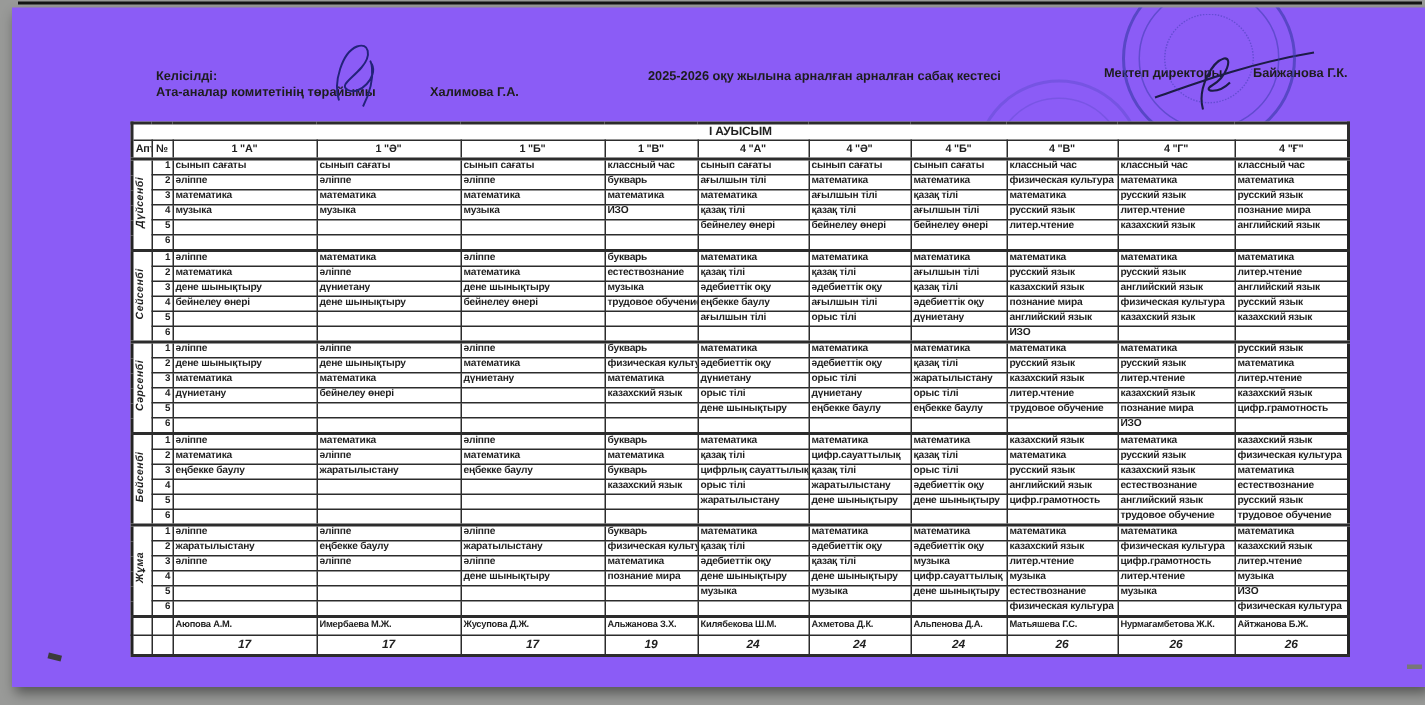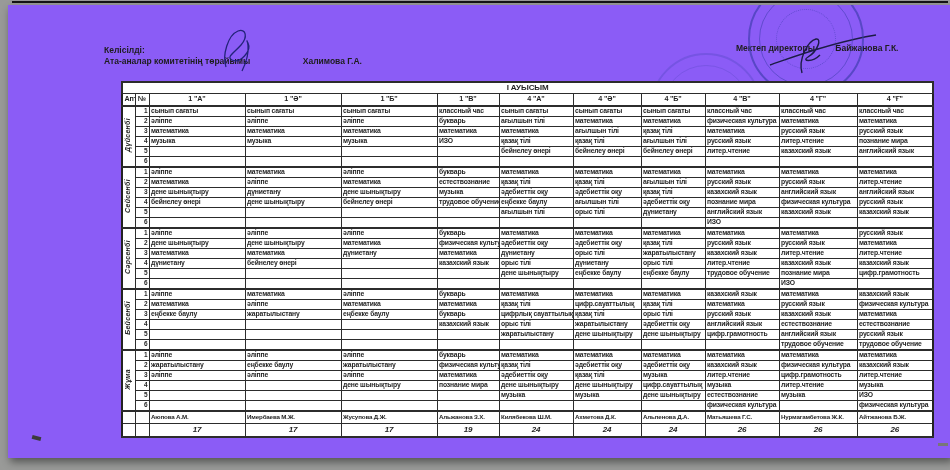--- a/index.html
+++ b/index.html
@@ -9,39 +9,39 @@
         box-shadow:2px 4px 8px rgba(0,0,0,.45);overflow:hidden;}
   .topline{position:absolute;left:12px;top:1px;width:936px;height:2px;background:#141414;}
   .artifact1{position:absolute;left:24px;top:431px;width:9px;height:4px;background:#3b3b3b;transform:rotate(14deg);}
   .artifact2{position:absolute;left:930px;top:438px;width:10px;height:3px;background:#777;}
 
   
   .hdr{position:absolute;color:#1d1d1d;font-weight:bold;}
   .hdr-left{left:96px;top:40px;font-size:8.5px;line-height:11px;}
   .hdr-center{left:424px;top:40px;font-size:8.5px;line-height:11px;}
   .hdr-right{left:728px;top:38px;font-size:8.5px;line-height:11px;}
-  .nm{margin-left:50px;}
+  .nm{margin-left:34px;}
   .nm2{margin-left:18px;}
 
   .sig{position:absolute;}
 
   
   .stamp{position:absolute;border-radius:50%;pointer-events:none;}
   .stamp-main{left:740px;top:-24px;width:112px;height:112px;border:2.5px solid rgba(56,58,168,.62);}
   .stamp-main::before{content:"";position:absolute;left:9px;top:9px;right:9px;bottom:9px;
         border-radius:50%;border:1.2px solid rgba(56,58,168,.5);}
   .stamp-main::after{content:"";position:absolute;left:26px;top:26px;right:26px;bottom:26px;
         border-radius:50%;border:1px dotted rgba(56,58,168,.45);}
   .stamp-faint{left:642px;top:48px;width:108px;height:108px;border:2px solid rgba(60,62,170,.32);opacity:.8;}
   .stamp-faint::before{content:"";position:absolute;left:10px;top:10px;right:10px;bottom:10px;
         border-radius:50%;border:1px solid rgba(60,62,170,.28);}
 
   
   .tt-wrap{position:absolute;left:79px;top:76px;}
-  table{border-collapse:collapse;table-layout:fixed;width:806px;background:#fff;margin-left:34px;}
+  table{border-collapse:collapse;table-layout:fixed;width:806px;background:#fff;}
   td{border:1px solid #2c2c2c;font-size:6.8px;line-height:8.8px;height:9px;
      padding:0 1.5px;color:#1f1f1f;font-weight:bold;white-space:nowrap;overflow:hidden;
      letter-spacing:-0.15px;}
   td.shift{text-align:center;font-size:8px;height:10px;border-width:2px 2px 1px 2px;}
   td.clshead{text-align:center;font-size:7.2px;height:11px;}
   td.daycell{text-align:center;padding:0;}
   td.daycell span{writing-mode:vertical-rl;transform:rotate(180deg);font-style:italic;
      font-size:7px;letter-spacing:.3px;display:inline-block;}
   td.num{text-align:right;padding-right:1px;font-size:6.5px;}
   tr.sep td{border-top-width:2px;}
@@ -58,20 +58,21 @@
 
   <div class="hdr hdr-left">
     <div>Келісілді:</div>
     <div>
       <span>Ата-аналар комитетінің төрайымы</span>
       <span class="nm">Халимова Г.А.</span>
     </div>
   </div>
 
   <div class="hdr hdr-center">
+    <div>2025-2026 оқу жылына арналған арналған сабақ кестесі</div>
   </div>
 
   <div class="hdr hdr-right">
     <div>
       <span>Мектеп директоры</span>
       <span class="nm2">Байжанова Г.К.</span>
     </div>
   </div>
 
   <svg class="sig" style="left:200px;top:22px;" width="70" height="46" viewBox="0 0 70 46">

